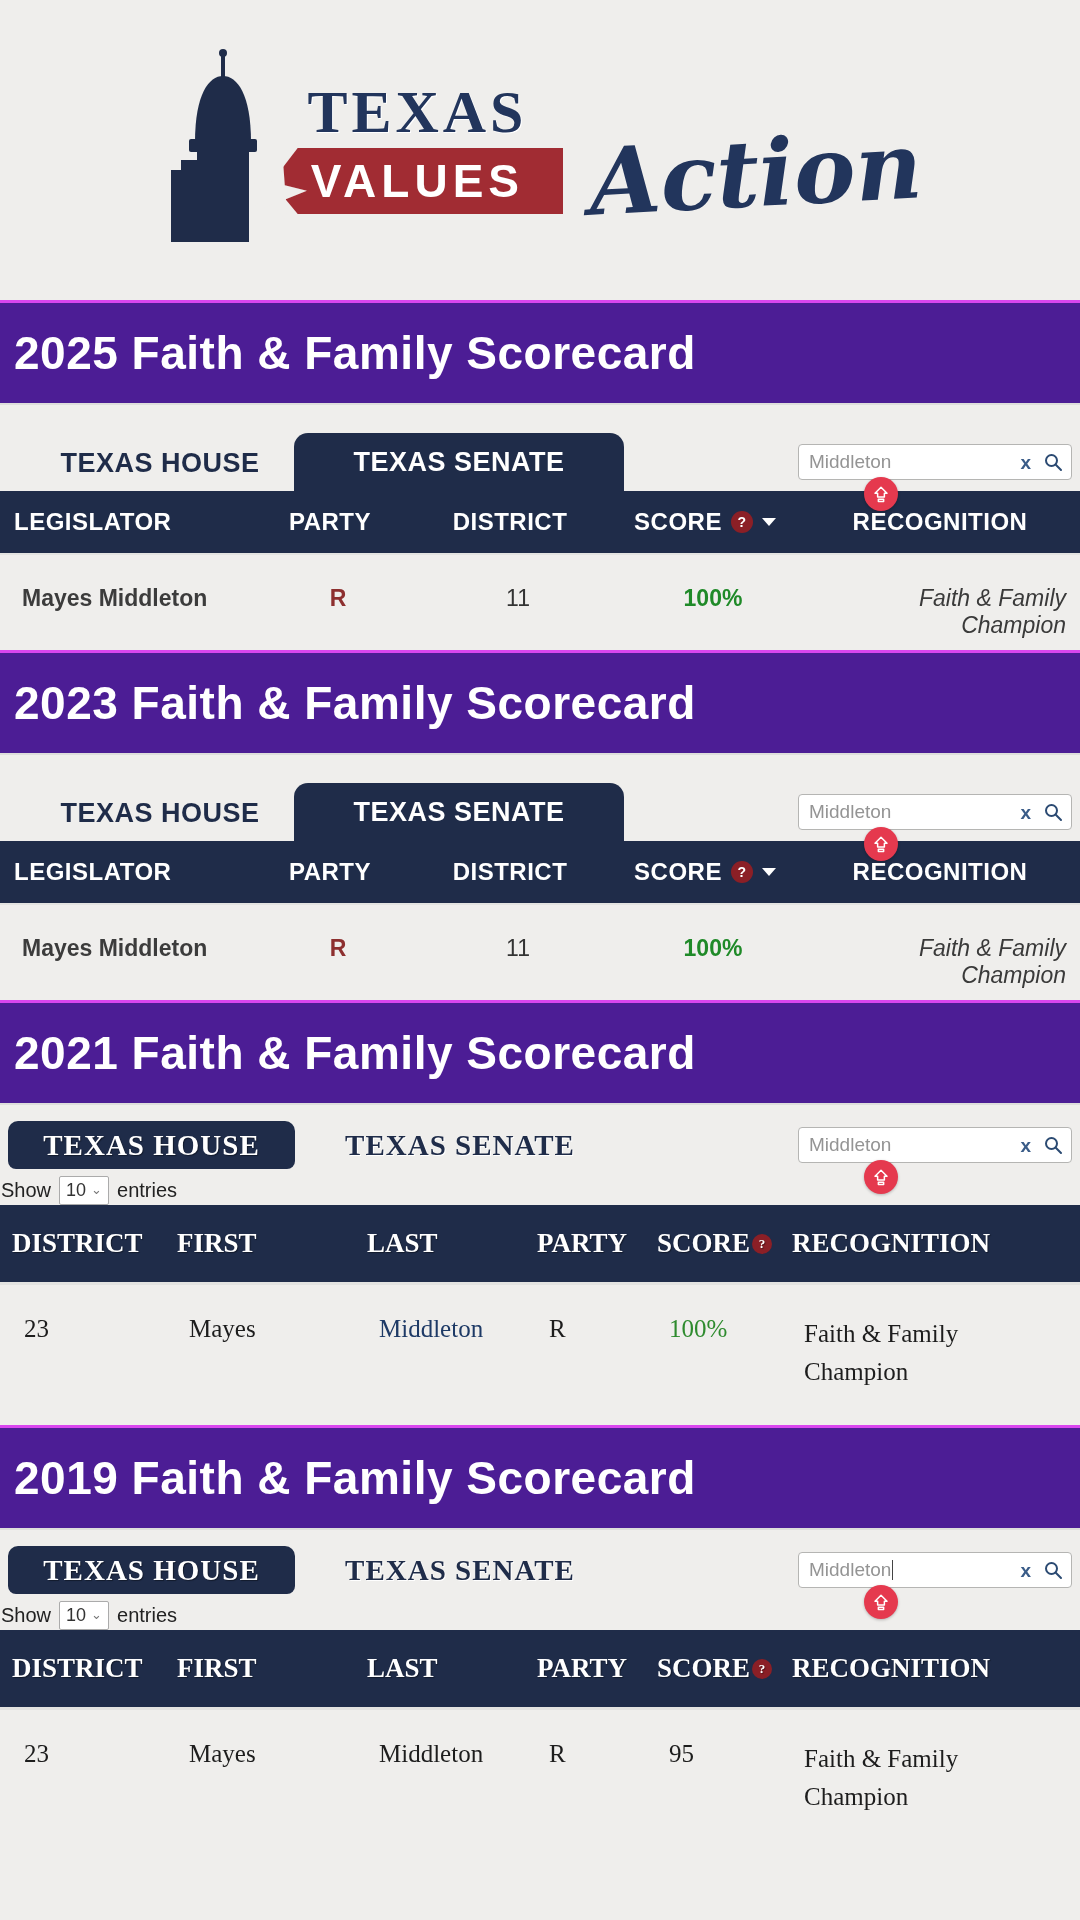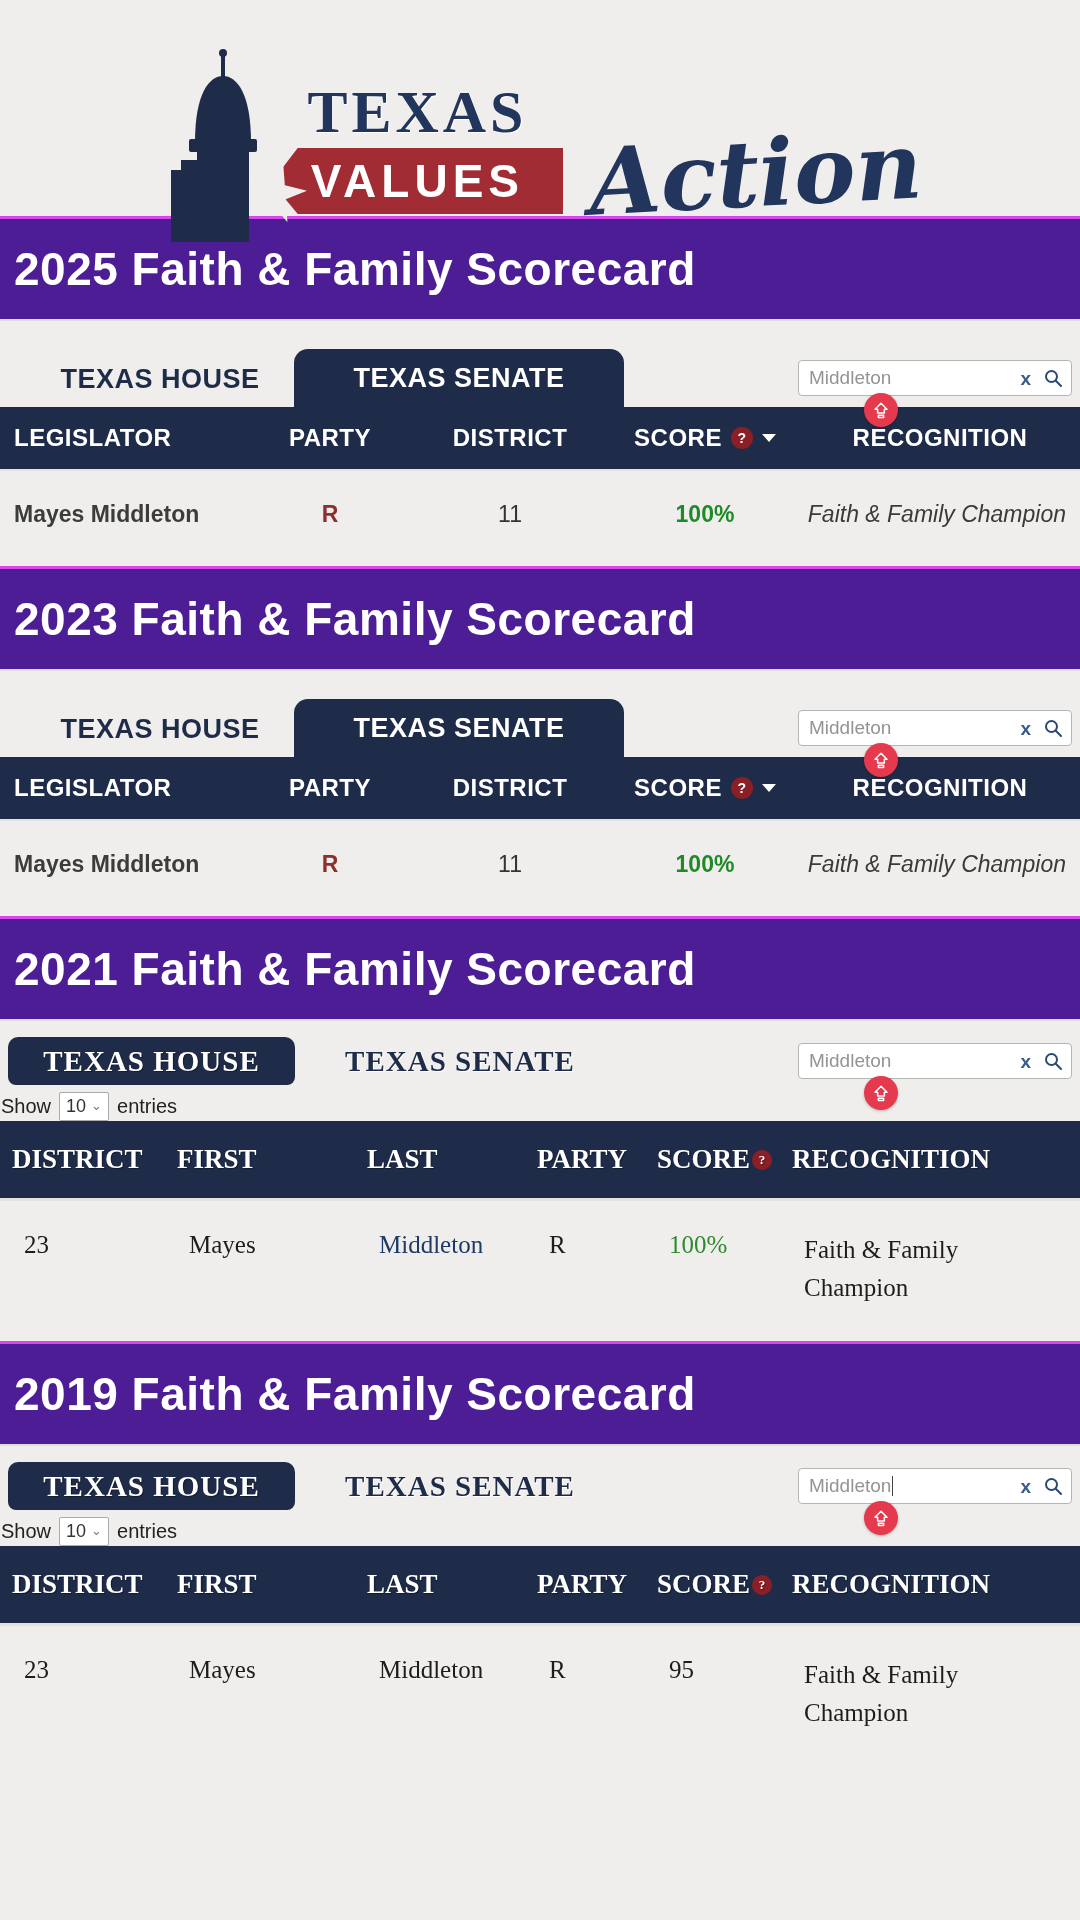--- a/index.html
+++ b/index.html
@@ -1,20 +1,20 @@
 <!DOCTYPE html>
 <html><head>
 <meta charset="utf-8">
 <style>
   * { margin:0; padding:0; box-sizing:border-box; }
   html,body { width:1080px; height:1920px; overflow:hidden; }
   body { background:#efeeec; font-family:"Liberation Sans", sans-serif; }
 
   
-  .logo-area { height:216px; display:flex; justify-content:center; align-items:flex-start; padding-top:42px; }
+  .logo-area { height:300px; display:flex; justify-content:center; align-items:flex-start; padding-top:42px; }
   .logo-row { display:flex; align-items:flex-start; }
   .dome { margin-right:-16px; }
   .logo-mid { position:relative; width:292px; margin-top:40px; }
   .logo-texas { font-family:"Liberation Serif", serif; font-weight:bold; font-size:60px; color:#22355c; letter-spacing:4px; text-align:center; line-height:1.0; text-shadow:1px 1px 0 #ffffff; }
   .logo-banner { position:relative; margin-top:6px; height:66px; background:#a12c33; display:flex; align-items:center; justify-content:center;
                  clip-path:polygon(0 52%, 9% 0, 100% 0, 100% 100%, 9% 100%); }
   .logo-values { color:#ffffff; font-weight:bold; font-size:46px; letter-spacing:5px; }
   .logo-star { position:absolute; left:-30px; bottom:-16px; font-size:78px; color:#efeeec; transform:rotate(14deg); line-height:1; z-index:3; }
   .logo-action { font-family:"DejaVu Serif", serif; font-style:italic; font-weight:bold; font-size:92px; color:#22355c; margin-left:26px; margin-top:78px; transform:rotate(-3deg); }
 
@@ -25,21 +25,21 @@
   
   .tabrow-a { display:flex; align-items:flex-end; height:58px; margin-top:30px; position:relative; }
   .tab-a { font-size:27px; font-weight:bold; letter-spacing:0.5px; }
   .tab-a.inactive { width:240px; margin-left:40px; text-align:center; color:#1f2c49; padding-bottom:12px; cursor:pointer; }
   .tab-a.active { width:330px; height:58px; margin-left:14px; background:#1f2c49; color:#ffffff; border-radius:14px 14px 0 0; display:flex; align-items:center; justify-content:center; }
   .theader-a { display:grid; grid-template-columns:250px 160px 200px 190px 1fr; background:#1f2c49; height:64px; align-items:center; border-bottom:2px solid #e3e3e1; }
   .th { color:#ffffff; font-size:24px; font-weight:bold; letter-spacing:0.5px; }
   .th-left { padding-left:14px; text-align:left; }
   .th-c { text-align:center; }
   .th-score { display:flex; align-items:center; justify-content:center; gap:9px; }
-  .trow-a { display:grid; grid-template-columns:250px 160px 200px 190px 1fr; height:95px; padding-top:30px; align-items:start; }
+  .trow-a { display:grid; grid-template-columns:250px 160px 200px 190px 1fr; height:95px; padding-top:30px; align-items:start;padding-left:8px; }
   .td { font-size:23px; color:#3c3c3c; }
   .td-name { padding-left:14px; font-weight:bold; }
   .td-party { text-align:center; font-weight:bold; color:#8d2f2f; }
   .td-dist { text-align:center; font-weight:normal; color:#333333; }
   .td-score { text-align:center; font-weight:bold; color:#1f8a28; }
   .td-recog { text-align:right; padding-right:14px; font-style:italic; color:#3a3a3a; }
 
   
   .search-wrap { margin-left:auto; margin-right:8px; align-self:center; position:relative; }
   .searchbox { width:274px; height:36px; background:#ffffff; border:1px solid #b5b5b3; border-radius:4px; display:flex; align-items:center; padding:0 8px 0 10px; cursor:text; }

